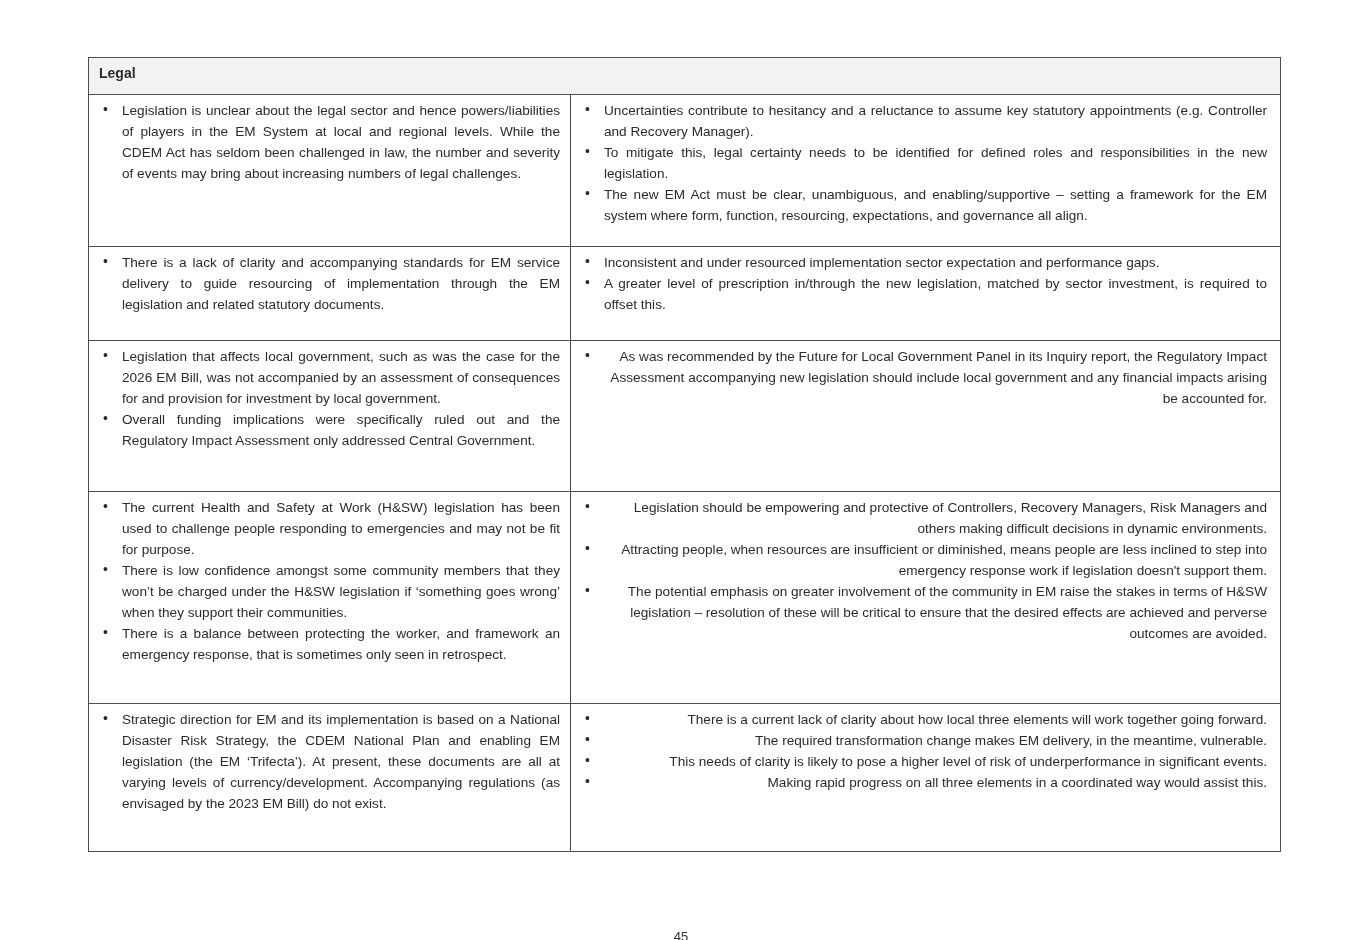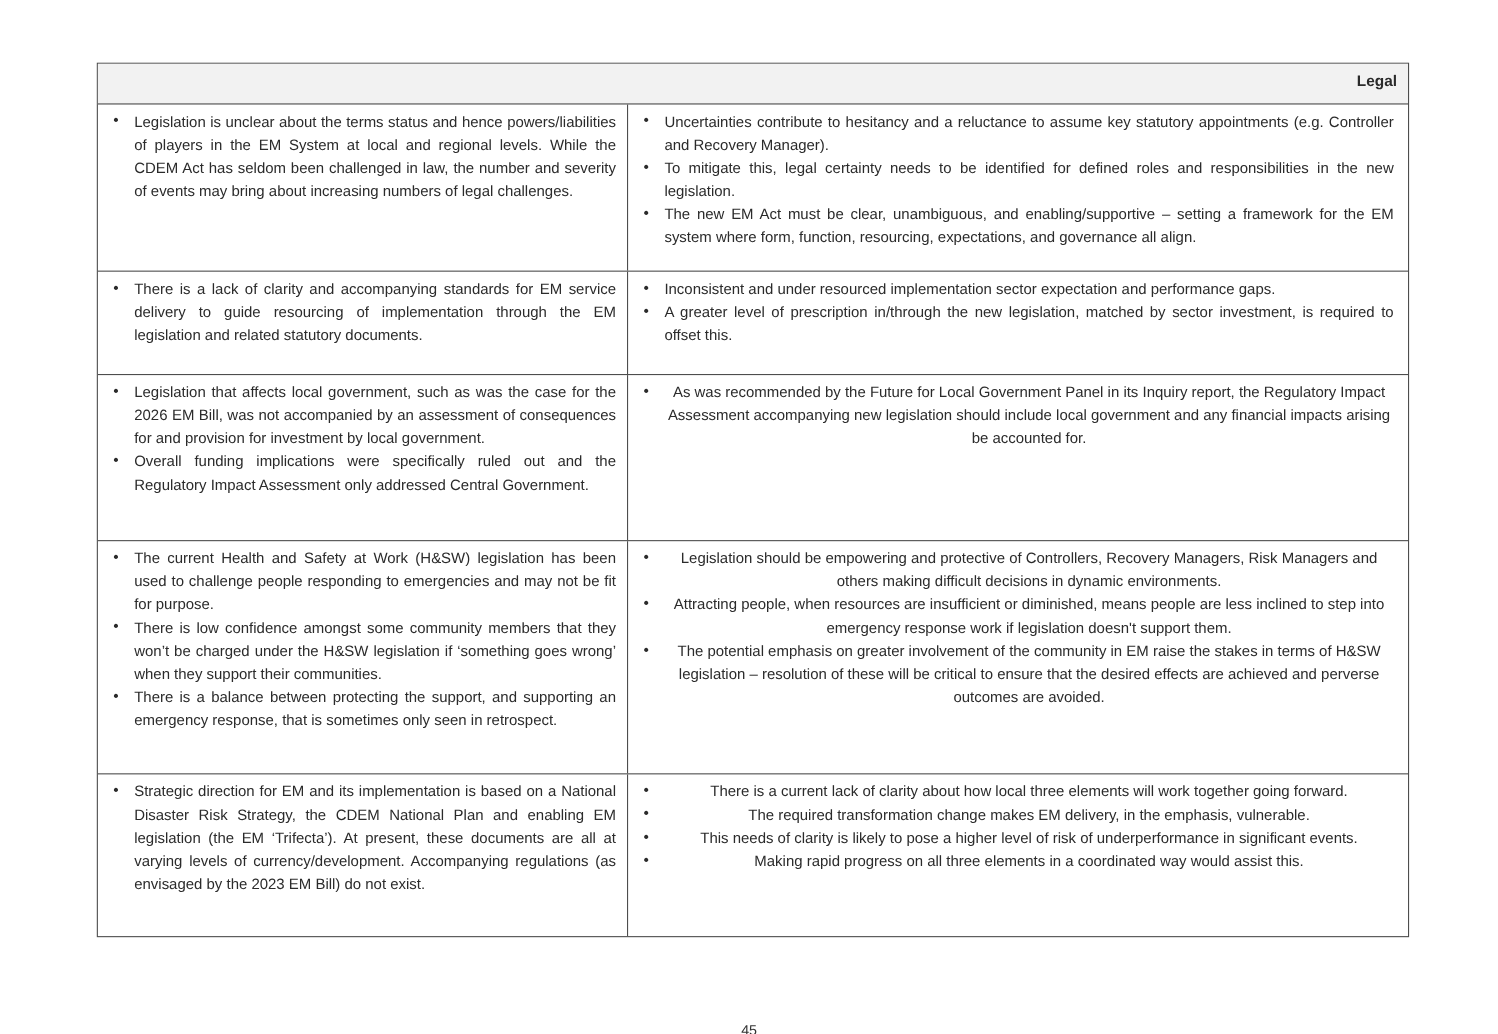--- a/index.html
+++ b/index.html
@@ -25,21 +25,20 @@
     line-height: 21px;
   }
   .table-header {
     background: var(--header-bg, #f2f2f2);
     border-bottom: 1px solid var(--border, #4d4d4d);
     height: 37px;
     box-sizing: border-box;
     padding: 5px 10px 0 10px;
     font-weight: bold;
     font-size: 14px;
-    text-align: right;
   }
   .row {
     display: flex;
     align-items: stretch;
     border-bottom: 1px solid var(--border, #4d4d4d);
   }
   .row:last-child { border-bottom: none; }
   
   .row:nth-child(1) { min-height: 151px; }
   .row:nth-child(2) { min-height: 93px; }
@@ -50,21 +49,21 @@
     box-sizing: border-box;
     padding: 5px 10px 5px 0;
   }
   .cell.left {
     width: 482px;
     flex: 0 0 482px;
     border-right: 1px solid var(--border, #4d4d4d);
   }
   .cell.right { flex: 1 1 auto; padding-right: 13px; }
   .cell.justify .bullet-text { text-align: justify; text-align-last: left; }
-  .cell.ragged .bullet-text { text-align: center; }
+  .cell.ragged .bullet-text { text-align: right; }
   ul.bullets {
     margin: 0; padding: 0;
     list-style: none;
   }
   ul.bullets li {
     position: relative;
     padding-left: 33px;
   }
   ul.bullets .marker {
     position: absolute;
@@ -88,21 +87,21 @@
   <div class="legal-table">
     <div class="table-header">
       <span>Legal</span>
     </div>
     <div>
         <div class="row">
           <div class="cell left justify">
             <ul class="bullets">
               <li>
                 <span class="marker">•</span>
-                <span class="bullet-text">Legislation is unclear about the terms status and hence powers/liabilities of players in the EM System at local and regional levels. While the CDEM Act has seldom been challenged in law, the number and severity of events may bring about increasing numbers of legal challenges.</span>
+                <span class="bullet-text">Legislation is unclear about the legal sector and hence powers/liabilities of players in the EM System at local and regional levels. While the CDEM Act has seldom been challenged in law, the number and severity of events may bring about increasing numbers of legal challenges.</span>
               </li>
             </ul>
           </div>
           <div class="cell right justify">
             <ul class="bullets">
               <li>
                 <span class="marker">•</span>
                 <span class="bullet-text">Uncertainties contribute to hesitancy and a reluctance to assume key statutory appointments (e.g. Controller and Recovery Manager).</span>
               </li>
               <li>
@@ -166,21 +165,21 @@
               <li>
                 <span class="marker">•</span>
                 <span class="bullet-text">The current Health and Safety at Work (H&amp;SW) legislation has been used to challenge people responding to emergencies and may not be fit for purpose.</span>
               </li>
               <li>
                 <span class="marker">•</span>
                 <span class="bullet-text">There is low confidence amongst some community members that they won’t be charged under the H&amp;SW legislation if ‘something goes wrong’ when they support their communities.</span>
               </li>
               <li>
                 <span class="marker">•</span>
-                <span class="bullet-text">There is a balance between protecting the support, and supporting an emergency response, that is sometimes only seen in retrospect.</span>
+                <span class="bullet-text">There is a balance between protecting the worker, and framework an emergency response, that is sometimes only seen in retrospect.</span>
               </li>
             </ul>
           </div>
           <div class="cell right ragged">
             <ul class="bullets">
               <li>
                 <span class="marker">•</span>
                 <span class="bullet-text">Legislation should be empowering and protective of Controllers, Recovery Managers, Risk Managers and others making difficult decisions in dynamic environments.</span>
               </li>
               <li>
@@ -204,21 +203,21 @@
             </ul>
           </div>
           <div class="cell right ragged">
             <ul class="bullets">
               <li>
                 <span class="marker">•</span>
                 <span class="bullet-text">There is a current lack of clarity about how local three elements will work together going forward.</span>
               </li>
               <li>
                 <span class="marker">•</span>
-                <span class="bullet-text">The required transformation change makes EM delivery, in the emphasis, vulnerable.</span>
+                <span class="bullet-text">The required transformation change makes EM delivery, in the meantime, vulnerable.</span>
               </li>
               <li>
                 <span class="marker">•</span>
                 <span class="bullet-text">This needs of clarity is likely to pose a higher level of risk of underperformance in significant events.</span>
               </li>
               <li>
                 <span class="marker">•</span>
                 <span class="bullet-text">Making rapid progress on all three elements in a coordinated way would assist this.</span>
               </li>
             </ul>

